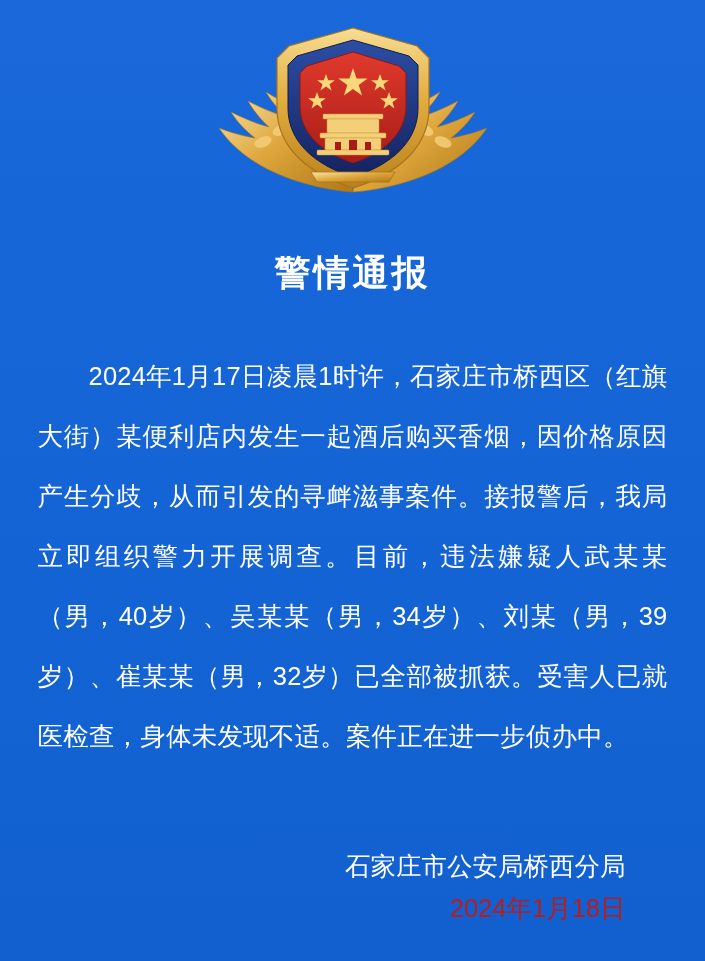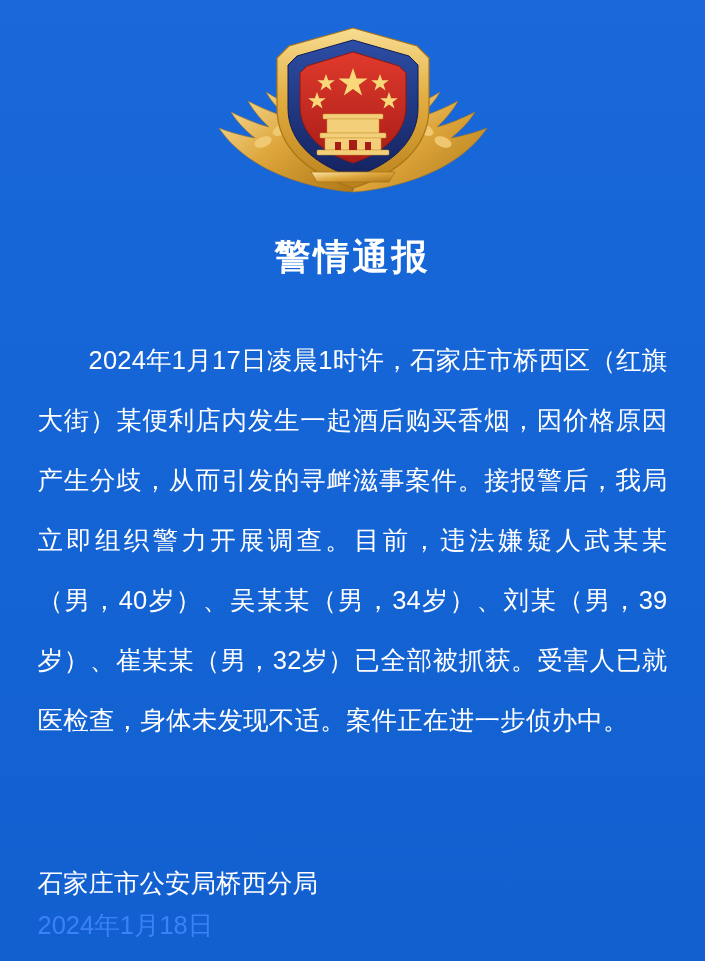--- a/index.html
+++ b/index.html
@@ -34,21 +34,21 @@
     position: relative;
   }
   .emblem-wrap svg {
     display: block;
     width: 300px;
     height: 175px;
   }
 
   
   .title {
-    margin-top: 36px;
+    margin-top: 52px;
     font-size: 36px;
     font-weight: bold;
     letter-spacing: 3px;
     color: #ffffff;
     text-align: center;
     font-family: "Liberation Sans", sans-serif;
   }
 
   
   .body-text {
@@ -59,35 +59,35 @@
     text-align: justify;
     text-justify: inter-ideograph;
     color: #ffffff;
     text-indent: 51px;
     font-family: "Liberation Sans", sans-serif;
     letter-spacing: 0.2px;
   }
 
   
   .signature {
-    margin-top: 112px;
+    margin-top: 79px;
     width: 630px;
-    text-align: left;
+    text-align: right;
     padding-right: 42px;
     box-sizing: border-box;
   }
   .sig-org {
     font-size: 25.5px;
     line-height: 42px;
     color: #ffffff;
   }
   .sig-date {
     font-size: 25.5px;
     line-height: 42px;
-    color: #3b82f6;
+    color: #b91c1c;
   }
 </style>
 </head>
 <body>
 
 <div class="page">
 
   <div class="emblem-wrap">
     <svg viewBox="0 0 300 175" xmlns="http://www.w3.org/2000/svg">
       <defs>

